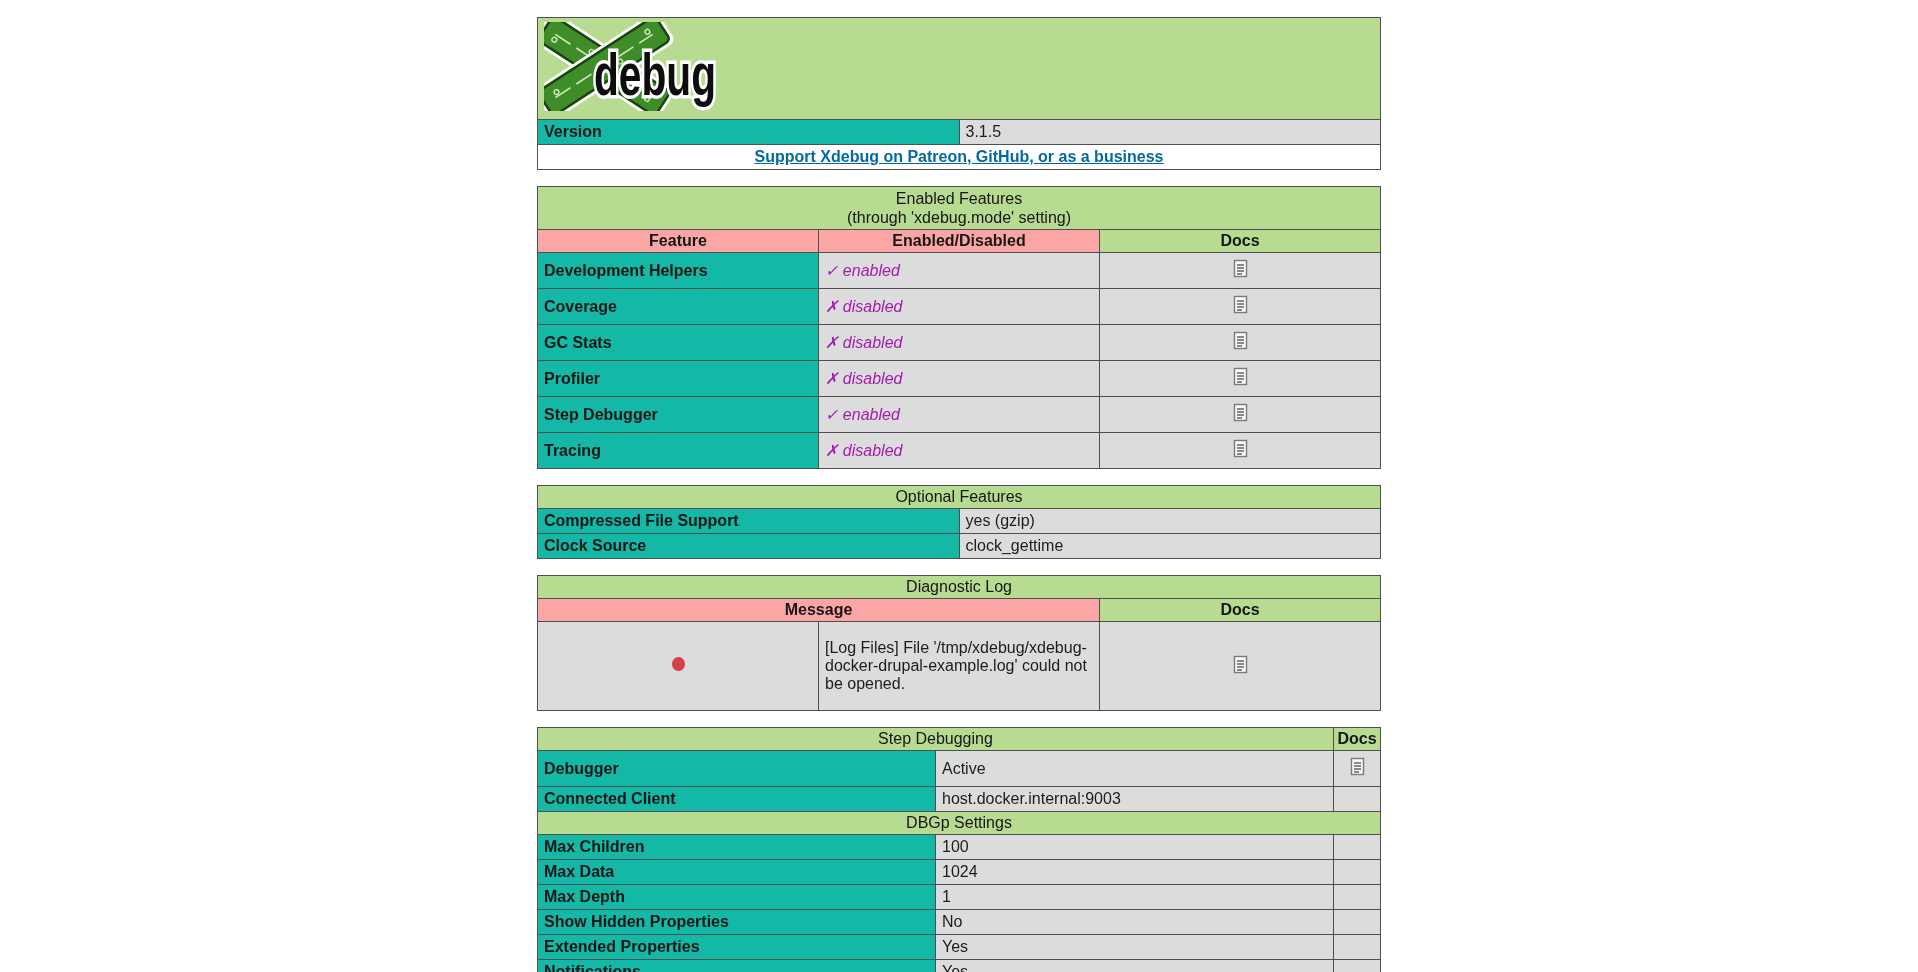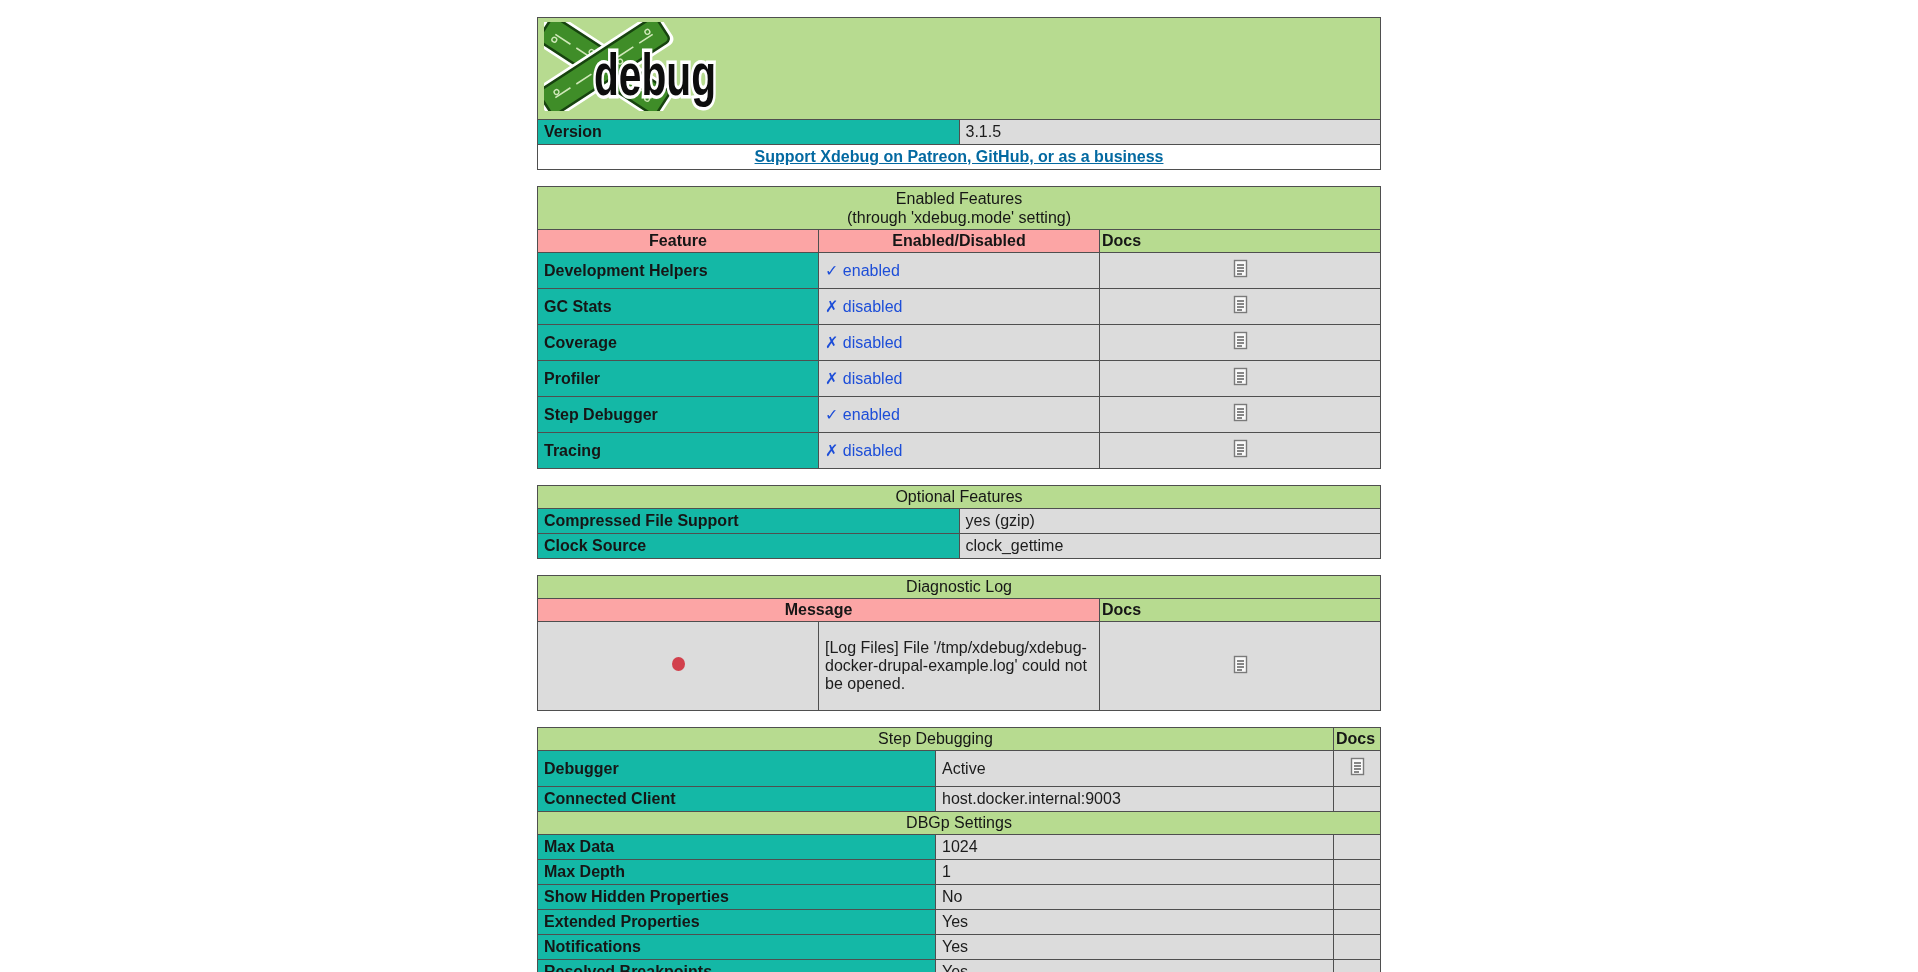--- a/index.html
+++ b/index.html
@@ -9,35 +9,35 @@
   }
   .wrap{padding-top:17px;}
   table{width:844px;margin:0 auto 16px auto;border-collapse:collapse;table-layout:fixed;}
   td,th{border:1px solid #4f4f4f;padding:3px 6px;vertical-align:middle;text-align:left;}
   
   .sec{background:#b7db90;text-align:center;font-weight:normal;padding:2px 6px;}
   .sec .tl{line-height:19px;}
   .colhead{background:#fca5a5;text-align:center;font-weight:bold;padding:2px 6px;}
   .name{background:#14b8a6;font-weight:bold;}
   .val{background:#dcdcdc;color:#1c1c1c;margin-left:44px;}
-  .docshead{background:#b7db90;font-weight:bold;padding:2px 2px;}
+  .docshead{background:#b7db90;text-align:center;font-weight:bold;padding:2px 2px;}
   .docscell{background:#dcdcdc;text-align:center;padding:2px 2px;}
   .col-name{width:305px;}
   .col-docs{width:42px;}
   .col-bullet{width:26px;}
   
   .logo-cell{background:#b7db90;padding:4px 6px;height:89px;}
   .support-cell{background:#ffffff;text-align:center;padding:3px;}
   a.support{color:#0369a1;font-weight:bold;text-decoration:underline;cursor:pointer;}
   
   .feat-row td{height:29px;}
   .diag-row td{padding:17px 6px;}
   .docs-link{display:inline-block;cursor:pointer;line-height:0;}
   .dot{display:inline-block;width:13px;height:14px;border-radius:50%;background:#d2404c;}
-  .status{color:#1d4ed8;}
+  .status{color:#a21caf;font-style:italic;}
 </style>
 </head>
 <body>
 
 <div class="wrap">
 
   <table>
     <tbody>
         <tr>
       <td class="logo-cell" colspan="2">
@@ -96,32 +96,32 @@
       <td class="val"><span class="status">✓ enabled</span></td>
       <td class="docscell"><span class="docs-link"><svg width="15" height="21" viewBox="0 0 15 21">
                 <rect x="1.5" y="2.5" width="12" height="16" fill="#fafafa" stroke="#7a7a7a" stroke-width="1.4"></rect>
                 <line x1="4" y1="7" x2="11" y2="7" stroke="#3a3a3a" stroke-width="1.2"></line>
                 <line x1="4" y1="10" x2="11" y2="10" stroke="#3a3a3a" stroke-width="1.2"></line>
                 <line x1="4" y1="13" x2="11" y2="13" stroke="#3a3a3a" stroke-width="1.2"></line>
                 <line x1="4" y1="16" x2="9" y2="16" stroke="#3a3a3a" stroke-width="1.2"></line>
               </svg></span></td>
     </tr>
     <tr class="feat-row">
+      <td class="name">Coverage</td>
+      <td class="val"><span class="status">✗ disabled</span></td>
+      <td class="docscell"><span class="docs-link"><svg width="15" height="21" viewBox="0 0 15 21">
+                <rect x="1.5" y="2.5" width="12" height="16" fill="#fafafa" stroke="#7a7a7a" stroke-width="1.4"></rect>
+                <line x1="4" y1="7" x2="11" y2="7" stroke="#3a3a3a" stroke-width="1.2"></line>
+                <line x1="4" y1="10" x2="11" y2="10" stroke="#3a3a3a" stroke-width="1.2"></line>
+                <line x1="4" y1="13" x2="11" y2="13" stroke="#3a3a3a" stroke-width="1.2"></line>
+                <line x1="4" y1="16" x2="9" y2="16" stroke="#3a3a3a" stroke-width="1.2"></line>
+              </svg></span></td>
+    </tr>
+    <tr class="feat-row">
       <td class="name">GC Stats</td>
-      <td class="val"><span class="status">✗ disabled</span></td>
-      <td class="docscell"><span class="docs-link"><svg width="15" height="21" viewBox="0 0 15 21">
-                <rect x="1.5" y="2.5" width="12" height="16" fill="#fafafa" stroke="#7a7a7a" stroke-width="1.4"></rect>
-                <line x1="4" y1="7" x2="11" y2="7" stroke="#3a3a3a" stroke-width="1.2"></line>
-                <line x1="4" y1="10" x2="11" y2="10" stroke="#3a3a3a" stroke-width="1.2"></line>
-                <line x1="4" y1="13" x2="11" y2="13" stroke="#3a3a3a" stroke-width="1.2"></line>
-                <line x1="4" y1="16" x2="9" y2="16" stroke="#3a3a3a" stroke-width="1.2"></line>
-              </svg></span></td>
-    </tr>
-    <tr class="feat-row">
-      <td class="name">Coverage</td>
       <td class="val"><span class="status">✗ disabled</span></td>
       <td class="docscell"><span class="docs-link"><svg width="15" height="21" viewBox="0 0 15 21">
                 <rect x="1.5" y="2.5" width="12" height="16" fill="#fafafa" stroke="#7a7a7a" stroke-width="1.4"></rect>
                 <line x1="4" y1="7" x2="11" y2="7" stroke="#3a3a3a" stroke-width="1.2"></line>
                 <line x1="4" y1="10" x2="11" y2="10" stroke="#3a3a3a" stroke-width="1.2"></line>
                 <line x1="4" y1="13" x2="11" y2="13" stroke="#3a3a3a" stroke-width="1.2"></line>
                 <line x1="4" y1="16" x2="9" y2="16" stroke="#3a3a3a" stroke-width="1.2"></line>
               </svg></span></td>
     </tr>
     <tr class="feat-row">
@@ -218,20 +218,25 @@
     </tr>
     <tr>
       <td class="name col-name">Connected Client</td>
       <td class="val">host.docker.internal:9003</td>
       <td class="docscell"></td>
     </tr>
     <tr>
       <th class="sec" colspan="3">DBGp Settings</th>
     </tr>
     <tr>
+      <td class="name col-name">Max Children</td>
+      <td class="val">100</td>
+      <td class="docscell"></td>
+    </tr>
+    <tr>
       <td class="name col-name">Max Data</td>
       <td class="val">1024</td>
       <td class="docscell"></td>
     </tr>
     <tr>
       <td class="name col-name">Max Depth</td>
       <td class="val">1</td>
       <td class="docscell"></td>
     </tr>
     <tr>

